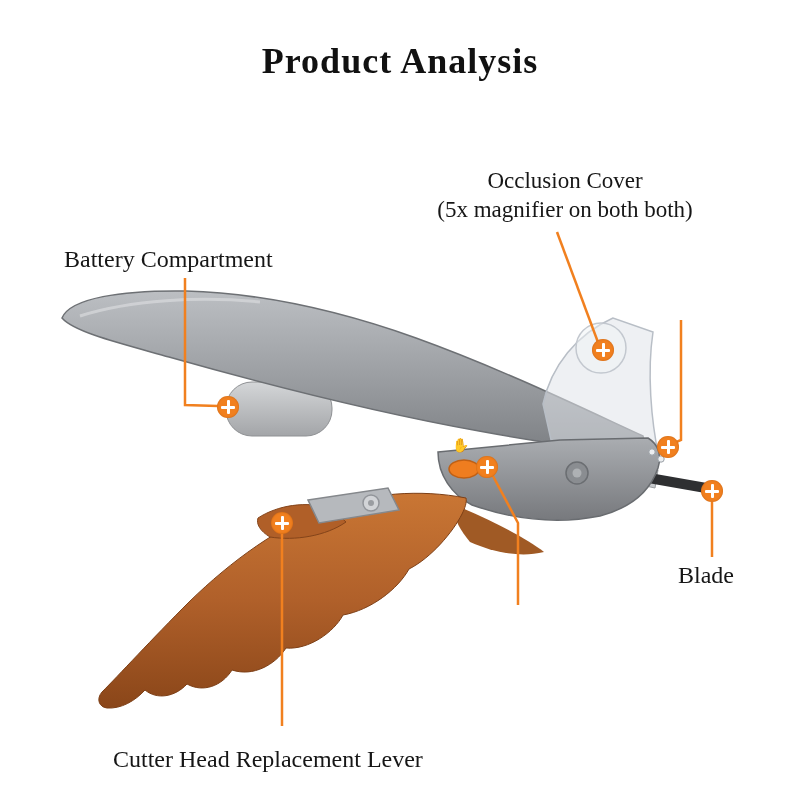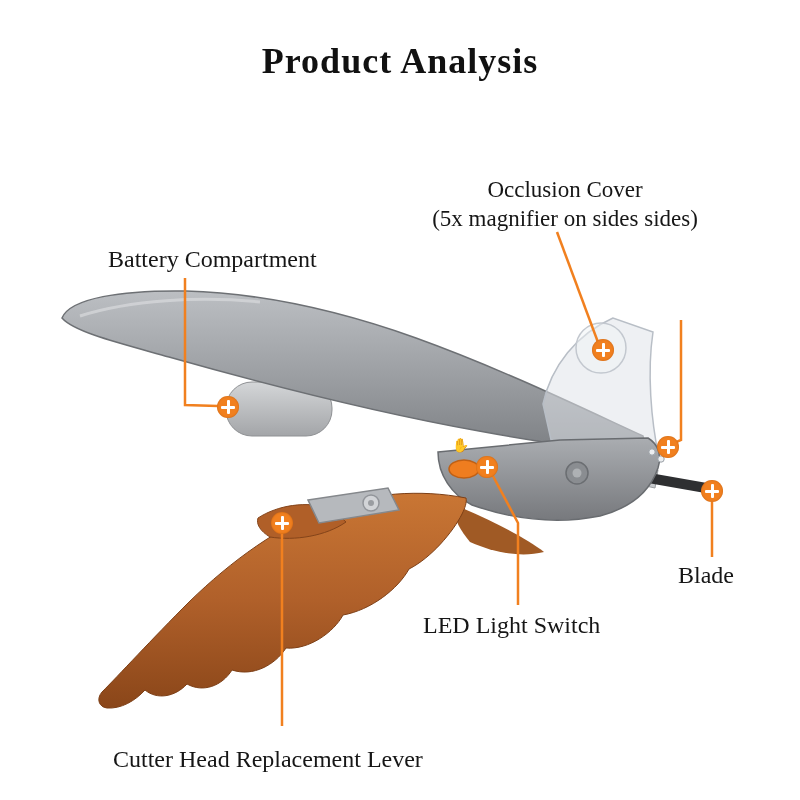--- a/index.html
+++ b/index.html
@@ -2,22 +2,22 @@
 <html><head>
 <meta charset="utf-8">
 <style>
   html,body{margin:0;padding:0;background:#ffffff;}
   .canvas{position:relative;width:800px;height:800px;background:#ffffff;overflow:hidden;
           font-family:"Liberation Serif", serif;color:#141414;}
   .page-title{position:absolute;top:40px;left:0;width:800px;text-align:center;
               font-size:36px;font-weight:700;letter-spacing:1px;margin:0;color:#111;}
   .label{position:absolute;font-size:24px;line-height:1.25;color:#161616;white-space:nowrap;}
   .label.center{text-align:center;white-space:normal;}
-  #label-occlusion{left:380px;top:176px;width:370px;font-size:23px;}
-  #label-battery{left:64px;top:244px;margin-left:44px;}
+  #label-occlusion{left:380px;top:167px;width:370px;font-size:23px;}
+  #label-battery{left:64px;top:244px;}
   #label-led-lights{left:648px;top:290px;}
   #label-blade{left:678px;top:560px;}
   #label-led-switch{left:423px;top:610px;}
   #label-cutter{left:113px;top:744px;}
   .art, .lines{position:absolute;left:0;top:0;width:800px;height:800px;}
   .lines{pointer-events:none;}
   .marker{position:absolute;width:22px;height:22px;border-radius:50%;
           background:#f1801f;box-shadow:inset 0 0 2px rgba(160,70,0,.6);}
   .marker::before,.marker::after{content:"";position:absolute;background:#ffffff;border-radius:1px;}
   .marker::before{left:4px;right:4px;top:9.5px;height:3px;}
@@ -134,20 +134,19 @@
 
   <div class="marker" id="m-occlusion"></div>
   <div class="marker" id="m-battery"></div>
   <div class="marker" id="m-led-lights"></div>
   <div class="marker" id="m-led-switch"></div>
   <div class="marker" id="m-blade"></div>
   <div class="marker" id="m-cutter"></div>
 
   <div class="label center" id="label-occlusion">
     <div>Occlusion Cover</div>
-    <div>(5x magnifier on sides sides)</div>
+    <div>(5x magnifier on both both)</div>
   </div>
   <div class="label" id="label-battery">Battery Compartment</div>
   <div class="label" id="label-blade">Blade</div>
-  <div class="label" id="label-led-switch">LED Light Switch</div>
   <div class="label" id="label-cutter">Cutter Head Replacement Lever</div>
 
 </div>
 
 </body></html>

